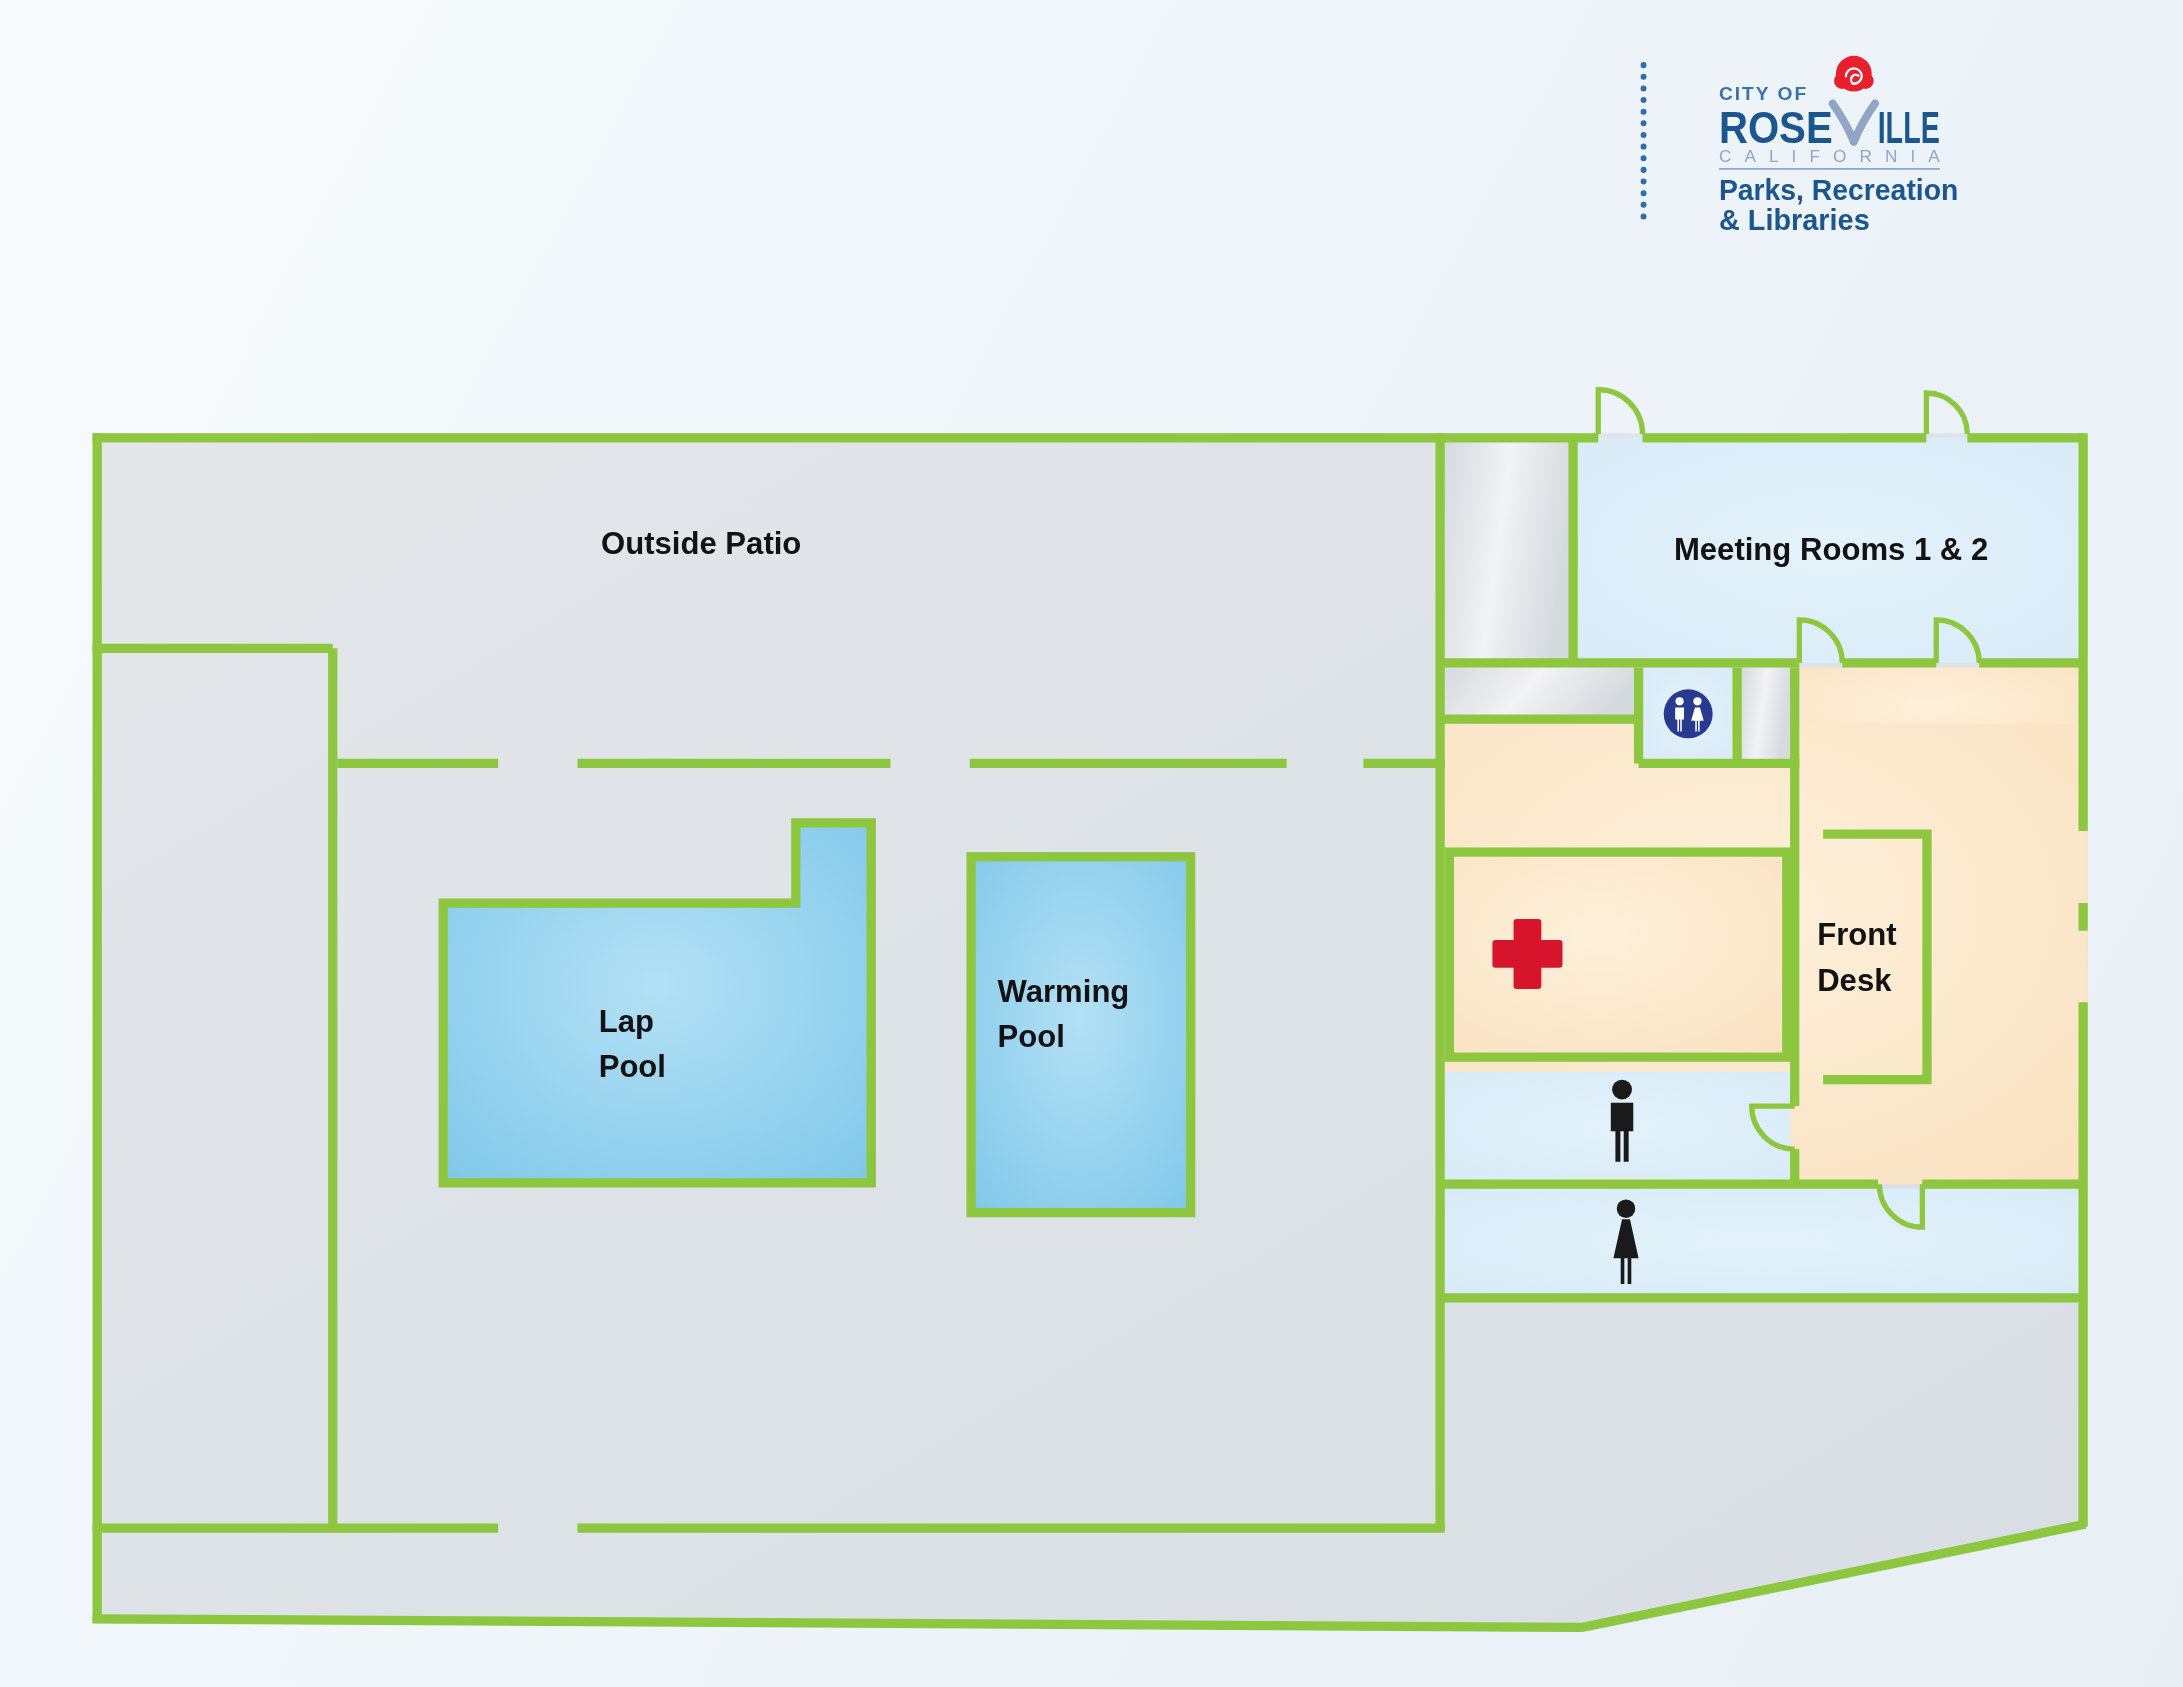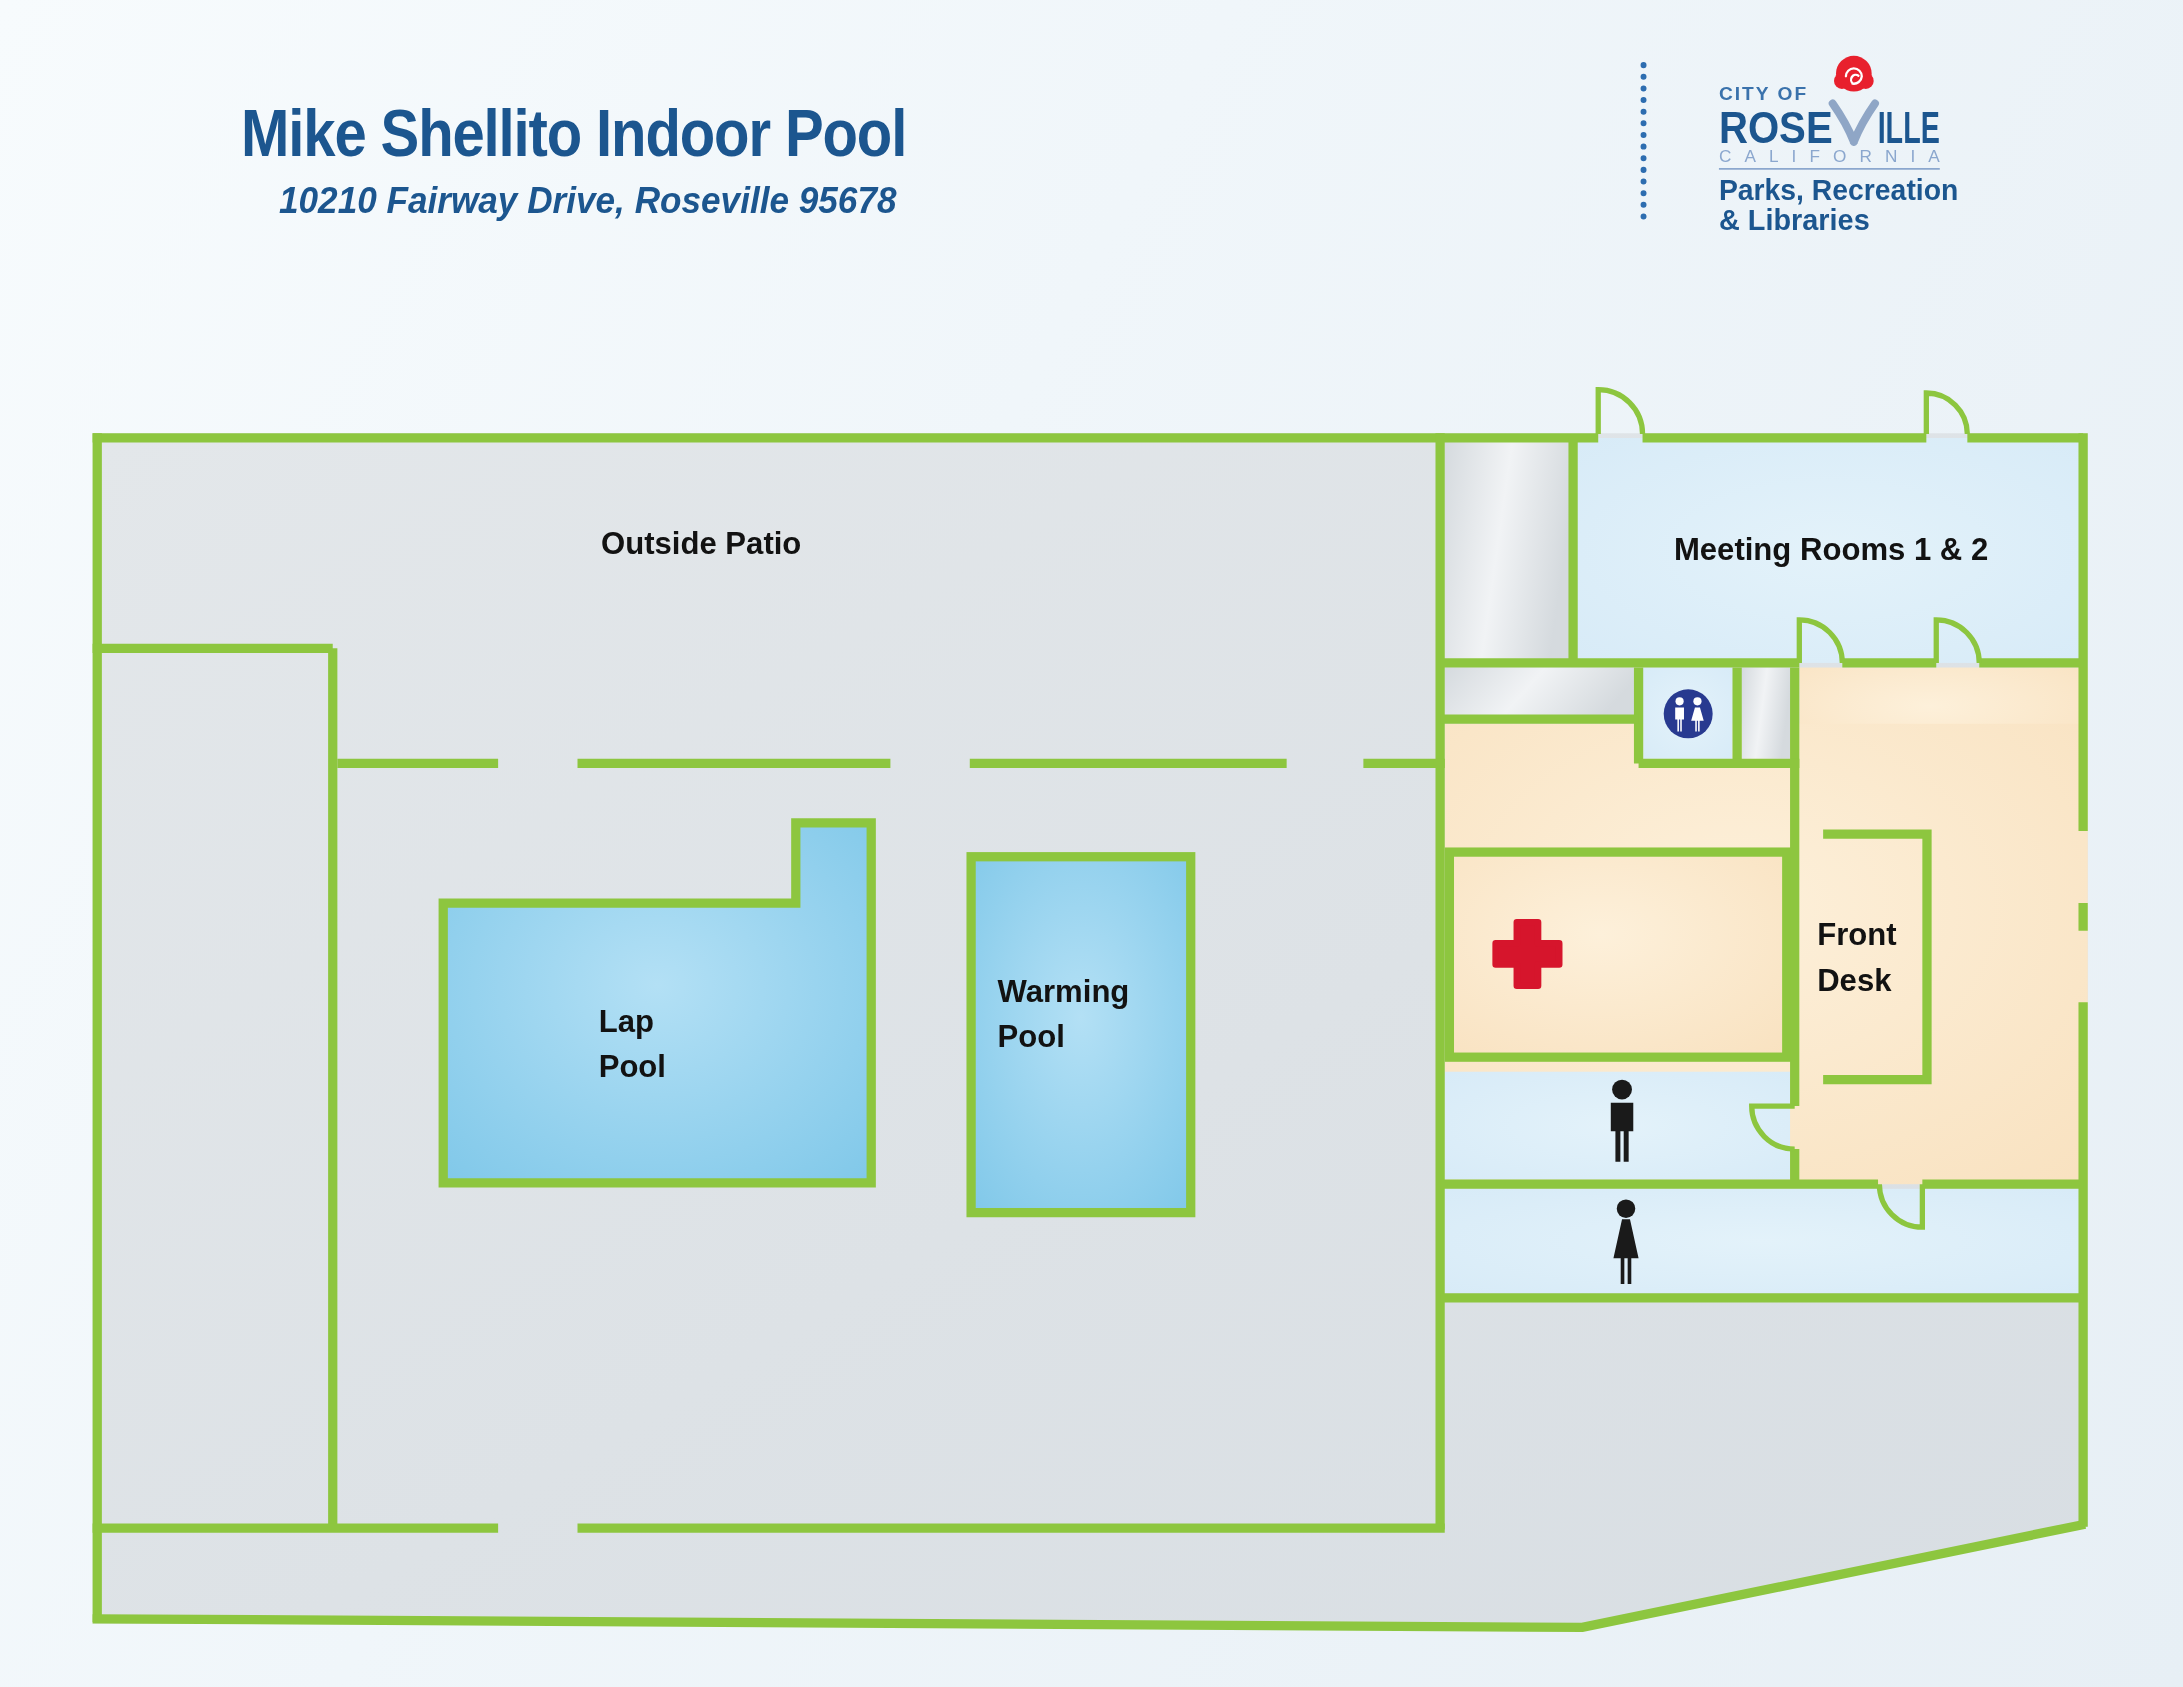--- a/index.html
+++ b/index.html
@@ -21,24 +21,20 @@
   svg text { font-family:"Liberation Sans", sans-serif; }
   .plan-label { font-weight:bold; fill:#121212; font-size:47px; }
   .logo-svg { position:absolute; left:1621px; top:36px; }
   .plan-svg { position:absolute; left:0; top:0; }
 </style>
 </head>
 <body>
 
 <div class="canvas">
 
-  <div class="header">
-    <div class="title">Mike Shellito Indoor Pool</div>
-    <div class="subtitle">10210 Fairway Drive, Roseville 95678</div>
-  </div>
 
   <svg class="logo-svg" width="344" height="205" viewBox="0 0 520 310">
     <line x1="34" y1="44" x2="34" y2="282" stroke="#2d6db0" stroke-width="9" stroke-linecap="round" stroke-dasharray="0.1 17.5"></line>
     <g transform="translate(352,57)">
       <circle cx="-18" cy="11" r="12" fill="#e8202d"></circle>
       <circle cx="18" cy="11" r="12" fill="#e8202d"></circle>
       <circle r="27" fill="#e8202d"></circle>
       <path d="M-12,4 a12,12 0 1 1 24,0 a12,12 0 0 1 -14,11 M-1,15 a7,7 0 1 1 8,-12" fill="none" stroke="#ffffff" stroke-width="3.5" stroke-linecap="round"></path>
     </g>
     <path d="M320,102 Q341,132 352,160 M384,102 Q363,132 352,160" fill="none" stroke="#8fa6c6" stroke-width="12" stroke-linecap="round"></path>

